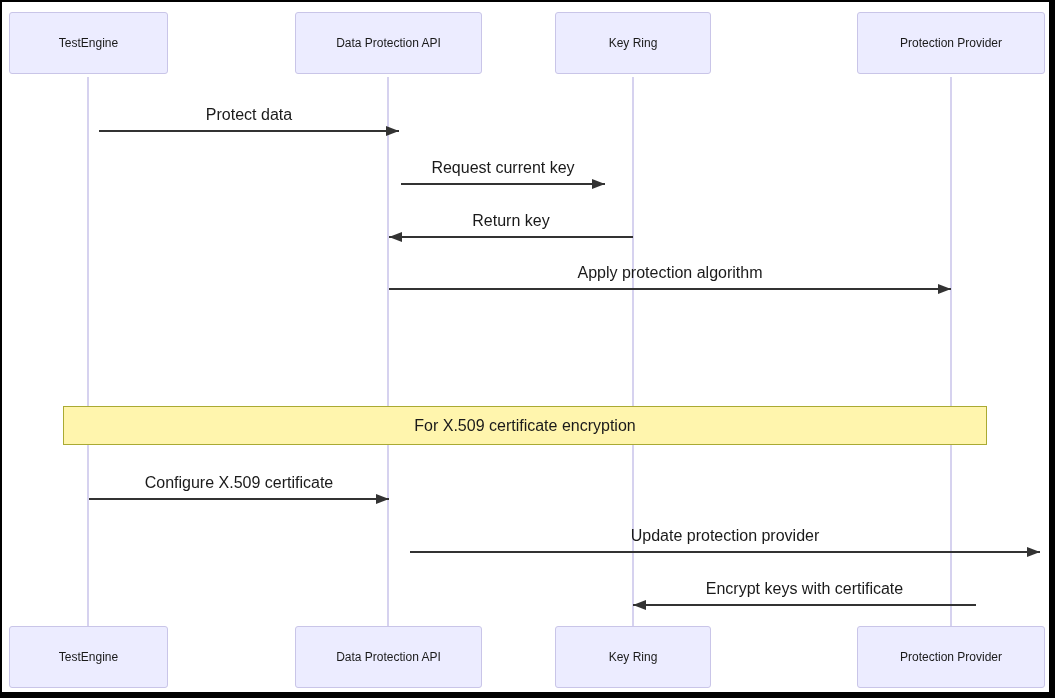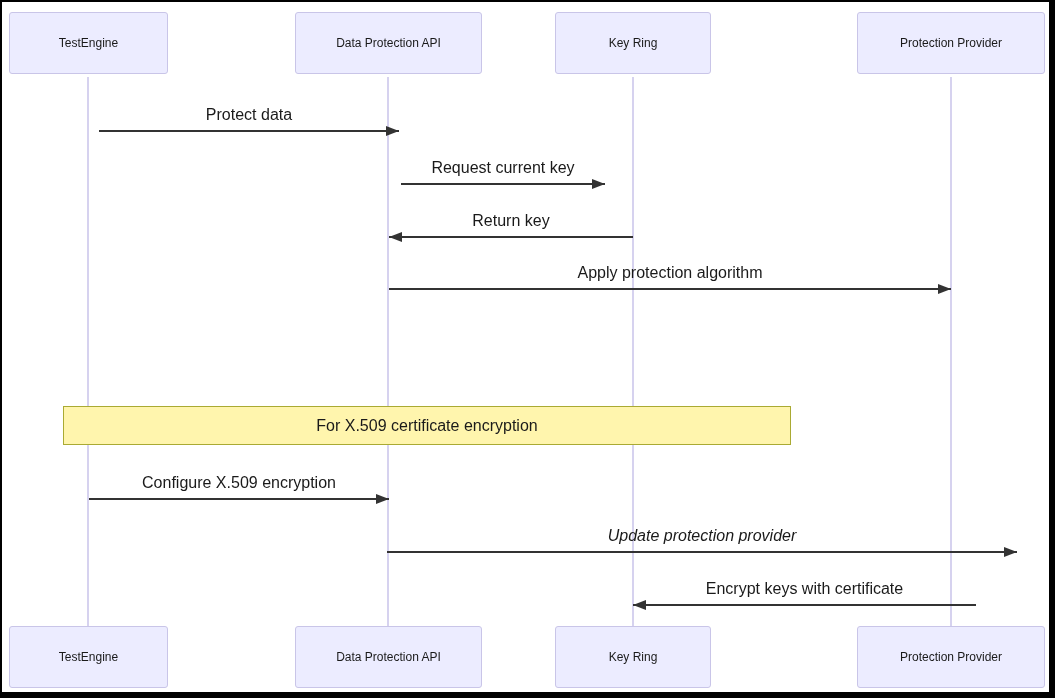--- a/index.html
+++ b/index.html
@@ -78,21 +78,21 @@
     border-left: 13px solid var(--line, #333);
   }
   .arrowhead.left {
     left: 0;
     border-right: 13px solid var(--line, #333);
   }
   .note {
     position: absolute;
     left: 61px;
     top: 404px;
-    width: 728px;
+    width: 924px;
     height: 39px;
     box-sizing: border-box;
     background: var(--noteFill, #FFF5AD);
     border: 1px solid var(--noteBorder, #AAAA33);
     display: flex;
     align-items: center;
     justify-content: center;
     font-size: 16px;
     color: var(--text, #1a1a1a);
     z-index: 2;
@@ -142,26 +142,26 @@
     <div class="arrowhead right"></div>
   </div>
 
 
 
   <div class="note">
     <span>For X.509 certificate encryption</span>
   </div>
 
   <div class="message" style="left:87px; top:463px; width:300px;">
-    <div class="msg-label">Configure X.509 encryption</div>
+    <div class="msg-label">Configure X.509 certificate</div>
     <div class="msg-line"></div>
     <div class="arrowhead right"></div>
   </div>
 
-  <div class="message" style="left:385px; top:516px; width:630px;font-style:italic;">
+  <div class="message" style="left:408px; top:516px; width:630px;">
     <div class="msg-label">Update protection provider</div>
     <div class="msg-line"></div>
     <div class="arrowhead right"></div>
   </div>
 
   <div class="message" style="left:631px; top:569px; width:318px;padding-left:25px;">
     <div class="msg-label">Encrypt keys with certificate</div>
     <div class="msg-line"></div>
     <div class="arrowhead left"></div>
   </div>

